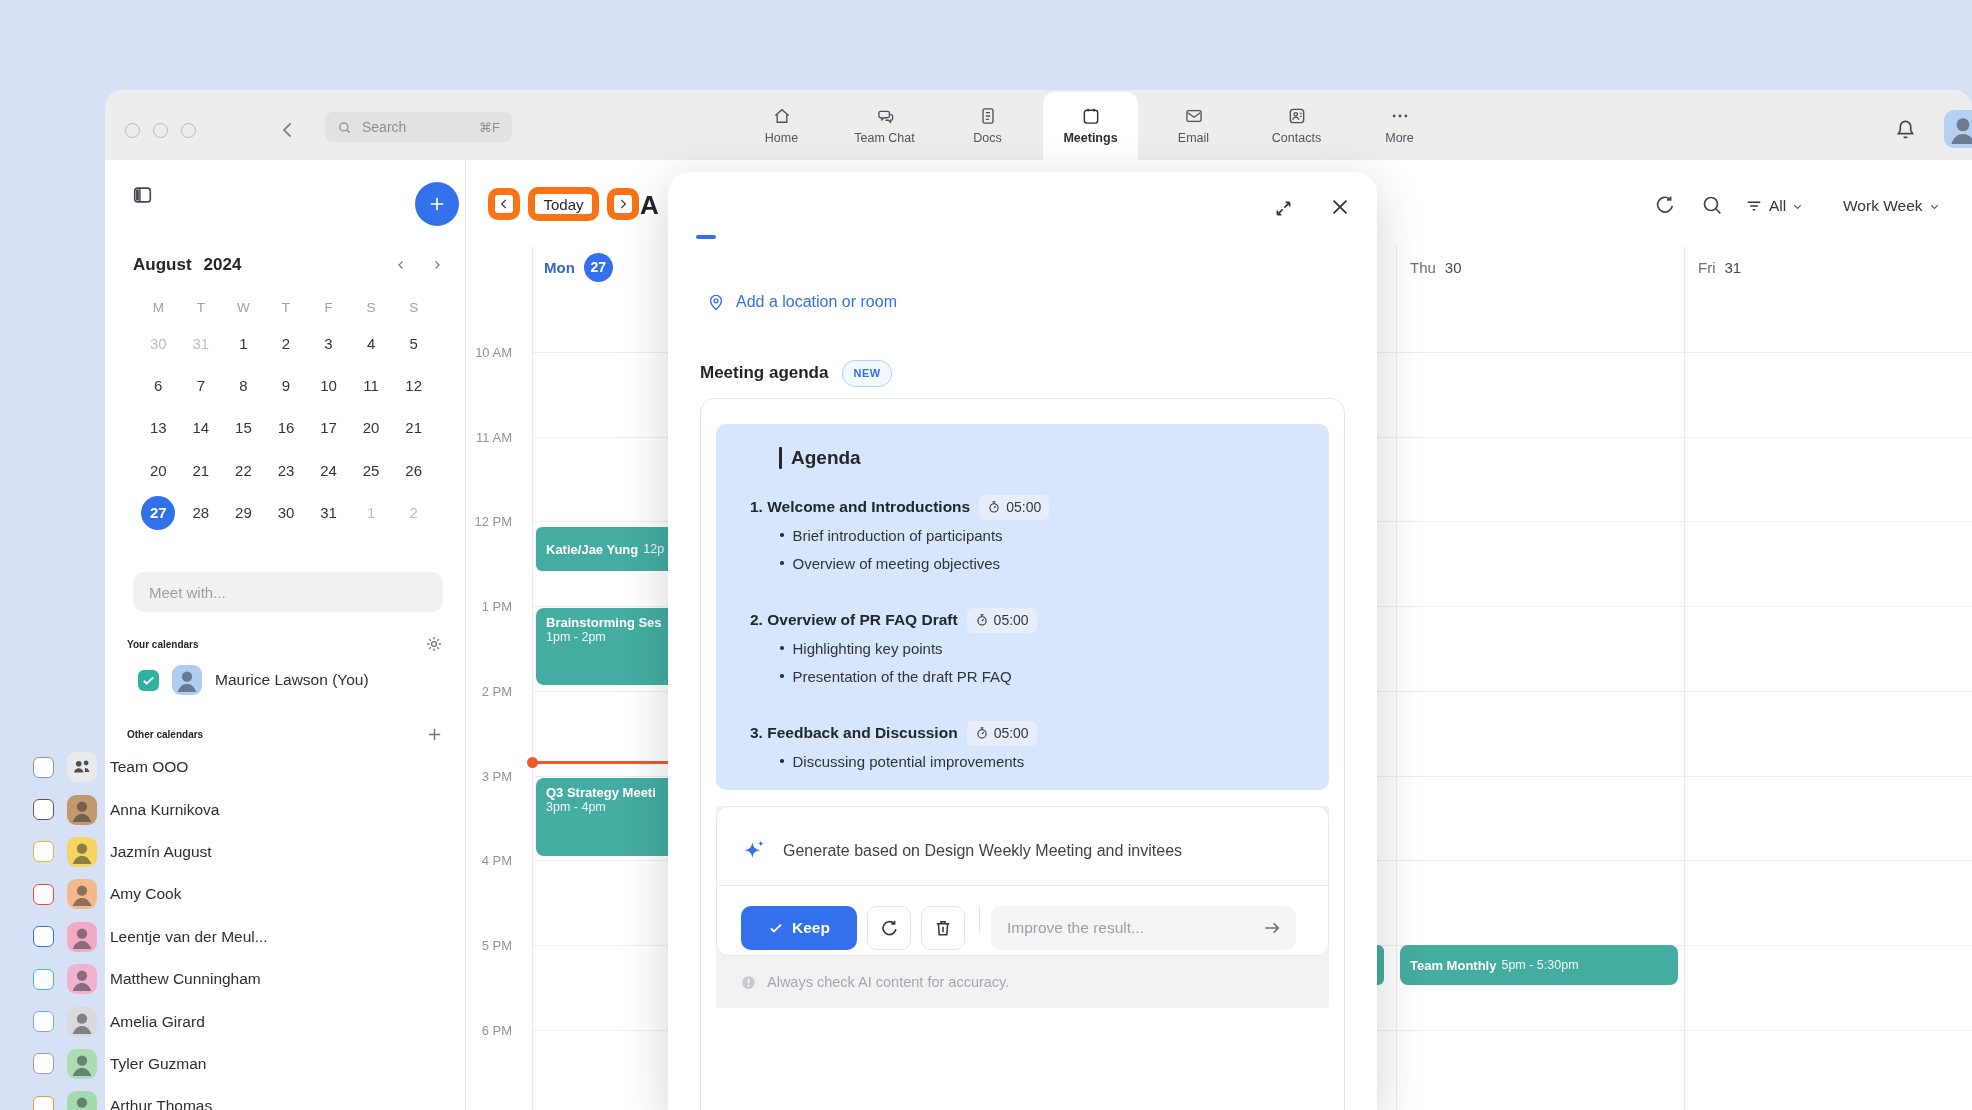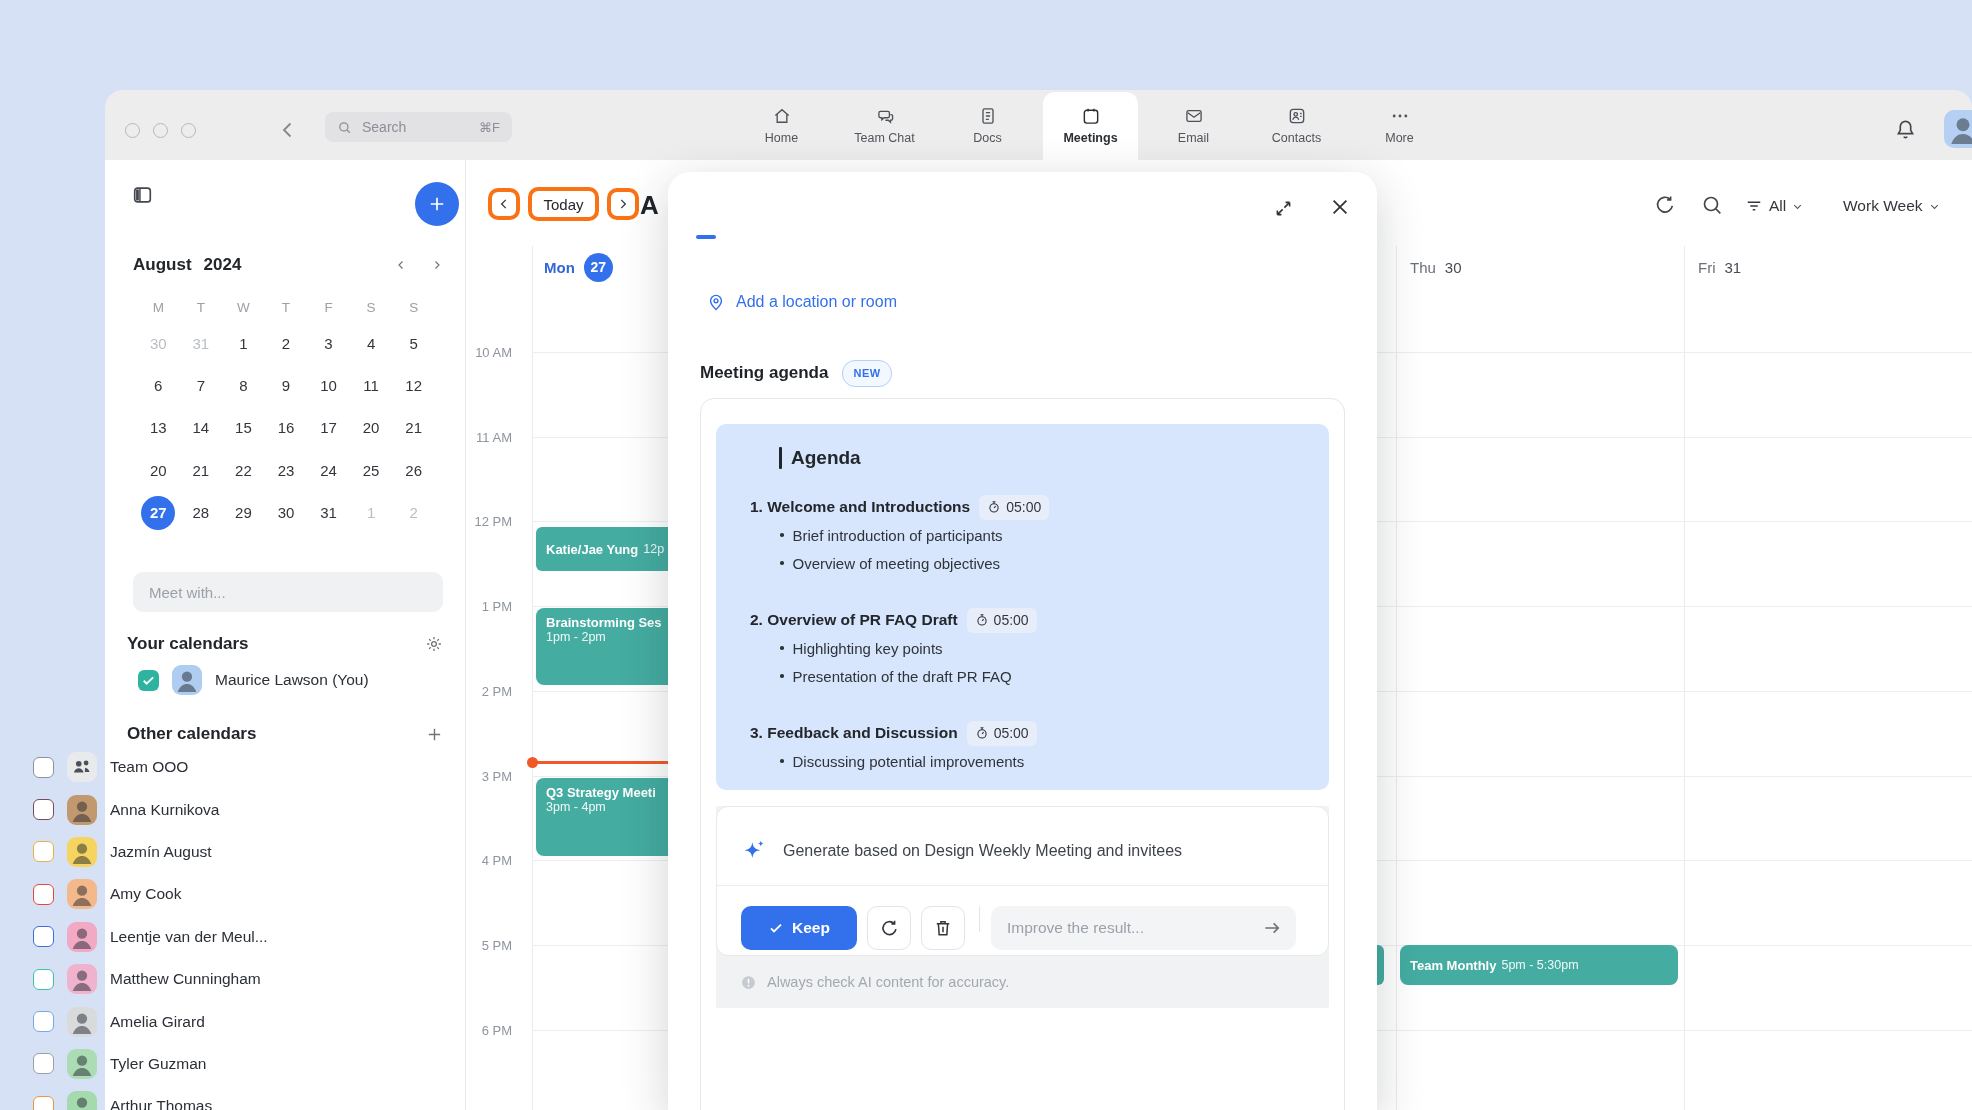--- a/index.html
+++ b/index.html
@@ -19,41 +19,41 @@
   .tab .tlabel{font-size:12.5px;color:#51555c;}
   .tab.active::before{content:"";position:absolute;inset:2px 4px 0 4px;background:#fff;border-radius:12px 12px 0 0;}
   .tab.active .tlabel{color:#2b2e33;font-weight:700}
   .tab > *{position:relative}
   .bell{position:absolute;left:1893px;top:117px;color:#43464c;}
   .avatar-top{position:absolute;left:1944px;top:110px;width:38px;height:38px;border-radius:10px;background:#b5d0f2;overflow:hidden;}
   
   .content{position:absolute;left:105px;right:0;top:160px;bottom:0;background:#fff;}
   .sidebar{position:absolute;left:105px;top:160px;width:360px;bottom:0;background:#fff;border-right:1px solid #e8e9eb;}
   
-  .pill-btn{position:absolute;background:#fff;border:4px solid #f97316;border-radius:10px;display:flex;align-items:center;justify-content:center;color:#33373d;box-sizing:border-box;}
+  .pill-btn{position:absolute;background:#fff;border:7px solid #f97316;border-radius:10px;display:flex;align-items:center;justify-content:center;color:#33373d;box-sizing:border-box;}
   .today-btn{font-size:15px;color:#24272c;}
   .main-title{position:absolute;left:640px;top:190px;width:28px;height:34px;overflow:hidden;font-size:26px;font-weight:700;color:#1f2329;white-space:nowrap;}
   .hdr-ic{position:absolute;color:#43464c;}
   .hdr-txt{position:absolute;font-size:15.5px;color:#33363c;display:flex;align-items:center;gap:5px;}
   
   .mc-head{position:absolute;left:133px;top:252px;width:310px;height:26px;display:flex;align-items:center;}
   .mc-month{font-size:17px;font-weight:700;color:#23262b;}
   .mc-year{font-size:17px;font-weight:700;color:#23262b;margin-left:12px;}
   .mc-nav{margin-left:auto;display:flex;gap:24px;color:#74787e;}
   .mc-grid{position:absolute;left:137px;top:292px;width:298px;}
   .mc-row{display:flex;height:42.4px;}
   .mc-row.wk{height:30px;}
   .mc-cell{width:42.57px;display:flex;align-items:center;justify-content:center;font-size:15px;color:#33363c;}
   .mc-row.wk .mc-cell{font-size:13.5px;color:#9ba1a8;}
   .mc-cell.muted{color:#b9bec5;}
   .mc-cell.selected span{width:34px;height:34px;border-radius:50%;background:#3370eb;color:#fff;display:flex;align-items:center;justify-content:center;font-weight:700;}
   .meet-input{position:absolute;left:133px;top:572px;width:310px;height:40px;background:#f0f1f2;border-radius:10px;box-sizing:border-box;padding:0 14px;display:flex;align-items:center;}
   .meet-input input{border:none;background:transparent;outline:none;width:100%;font-family:inherit;font-size:15px;color:#c2410c;}
   .meet-input input::placeholder{color:#9ba1a8}
-  .side-sec{position:absolute;left:127px;width:316px;height:24px;display:flex;align-items:center;font-size:17px;font-weight:700;color:#23262b;gap:24px;}
+  .side-sec{position:absolute;left:127px;width:316px;height:24px;display:flex;align-items:center;font-size:10px;font-weight:700;color:#23262b;gap:24px;}
   .side-sec .secicon{margin-left:auto;color:#6f7479;}
   .cal-row{position:absolute;left:125px;width:330px;height:36px;display:flex;align-items:center;}
   .cbx{width:21px;height:21px;border-radius:6px;border:1.7px solid #9aa0a6;box-sizing:border-box;margin-left:13px;background:#fff;flex:none;}
   .cbx.checked{border:none;display:flex;align-items:center;justify-content:center;}
   .cal-av{width:30px;height:30px;border-radius:9px;margin-left:13px;overflow:hidden;flex:none;display:flex;align-items:center;justify-content:center;}
   .cal-name{margin-left:13px;font-size:15.5px;color:#2b2f36;white-space:nowrap;}
   .people{position:absolute;left:0;top:746px;width:360px;}
   .people .cal-row{position:relative;left:20px;height:42.4px;}
   
   .vline{position:absolute;width:1px;top:246px;bottom:0;background:#e9ebee;}

